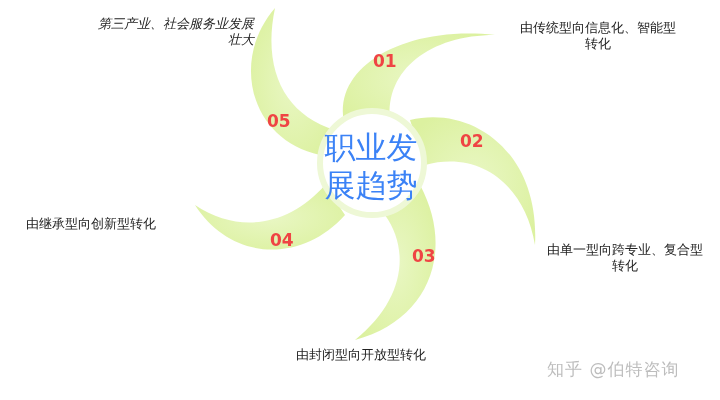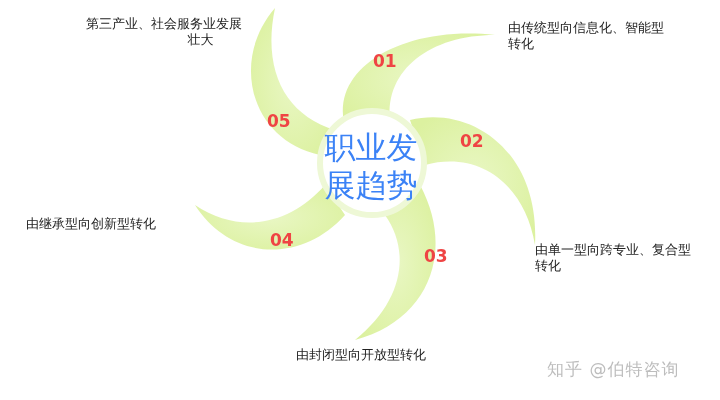--- a/index.html
+++ b/index.html
@@ -3,21 +3,21 @@
 <meta charset="utf-8">
 <style>
   html, body { margin:0; padding:0; background:#ffffff; }
   body { width:720px; height:400px; position:relative; overflow:hidden;
          font-family:"DejaVu Sans","Liberation Sans",sans-serif; }
   #diagram { position:absolute; left:0; top:0; width:720px; height:400px; }
   .center-text { position:absolute; left:318px; top:128px; width:106px; text-align:center;
                  font-size:31px; line-height:38px; color:#3b82f6; letter-spacing:0px; }
   .num { position:absolute; font-family:"DejaVu Sans",sans-serif; font-weight:bold;
          font-size:17px; color:#ef4444; }
-  .label { position:absolute; font-size:13px; line-height:16px; color:#222; }
+  .label { position:absolute; font-size:13px; line-height:16px; color:#222; text-align:center; }
   .watermark { position:absolute; left:547px; top:358px; font-size:17px; color:#bdbdbd; letter-spacing:1px; }
 </style>
 </head>
 <body>
 
 <svg id="diagram" viewBox="0 0 720 400" xmlns="http://www.w3.org/2000/svg">
   <defs>
     <radialGradient id="pg" cx="50%" cy="50%" r="60%">
       <stop offset="0%" stop-color="#e9f7c4"></stop>
       <stop offset="100%" stop-color="#dcf1a0"></stop>
@@ -38,36 +38,36 @@
   <circle cx="372" cy="163" r="52" fill="#ffffff" stroke="#eef8d6" stroke-width="6"></circle>
 </svg>
 
 <div class="center-text">
   <div>职业发</div>
   <div>展趋势</div>
 </div>
 
 <div class="num" style="left:373px;top:51px;">01</div>
 <div class="num" style="left:460px;top:131px;">02</div>
-<div class="num" style="left:412px;top:246px;margin-left:12px;">03</div>
+<div class="num" style="left:412px;top:246px;">03</div>
 <div class="num" style="left:270px;top:230px;">04</div>
 <div class="num" style="left:267px;top:111px;">05</div>
 
 <div class="label" style="left:508px;top:20px;width:180px;">
   <div>由传统型向信息化、智能型</div>
   <div>转化</div>
 </div>
 <div class="label" style="left:535px;top:242px;width:180px;">
   <div>由单一型向跨专业、复合型</div>
   <div>转化</div>
 </div>
 <div class="label" style="left:296px;top:347px;width:150px;text-align:left;">
   <div>由封闭型向开放型转化</div>
 </div>
 <div class="label" style="left:26px;top:216px;width:160px;text-align:left;">
   <div>由继承型向创新型转化</div>
 </div>
-<div class="label" style="left:74px;top:16px;width:180px;text-align:center;">
+<div class="label" style="left:74px;top:16px;width:180px;text-align:right;font-style:italic;">
   <div>第三产业、社会服务业发展</div>
   <div style="padding-left:73px;">壮大</div>
 </div>
 
 <div class="watermark">知乎 @伯特咨询</div>
 
 </body></html>

